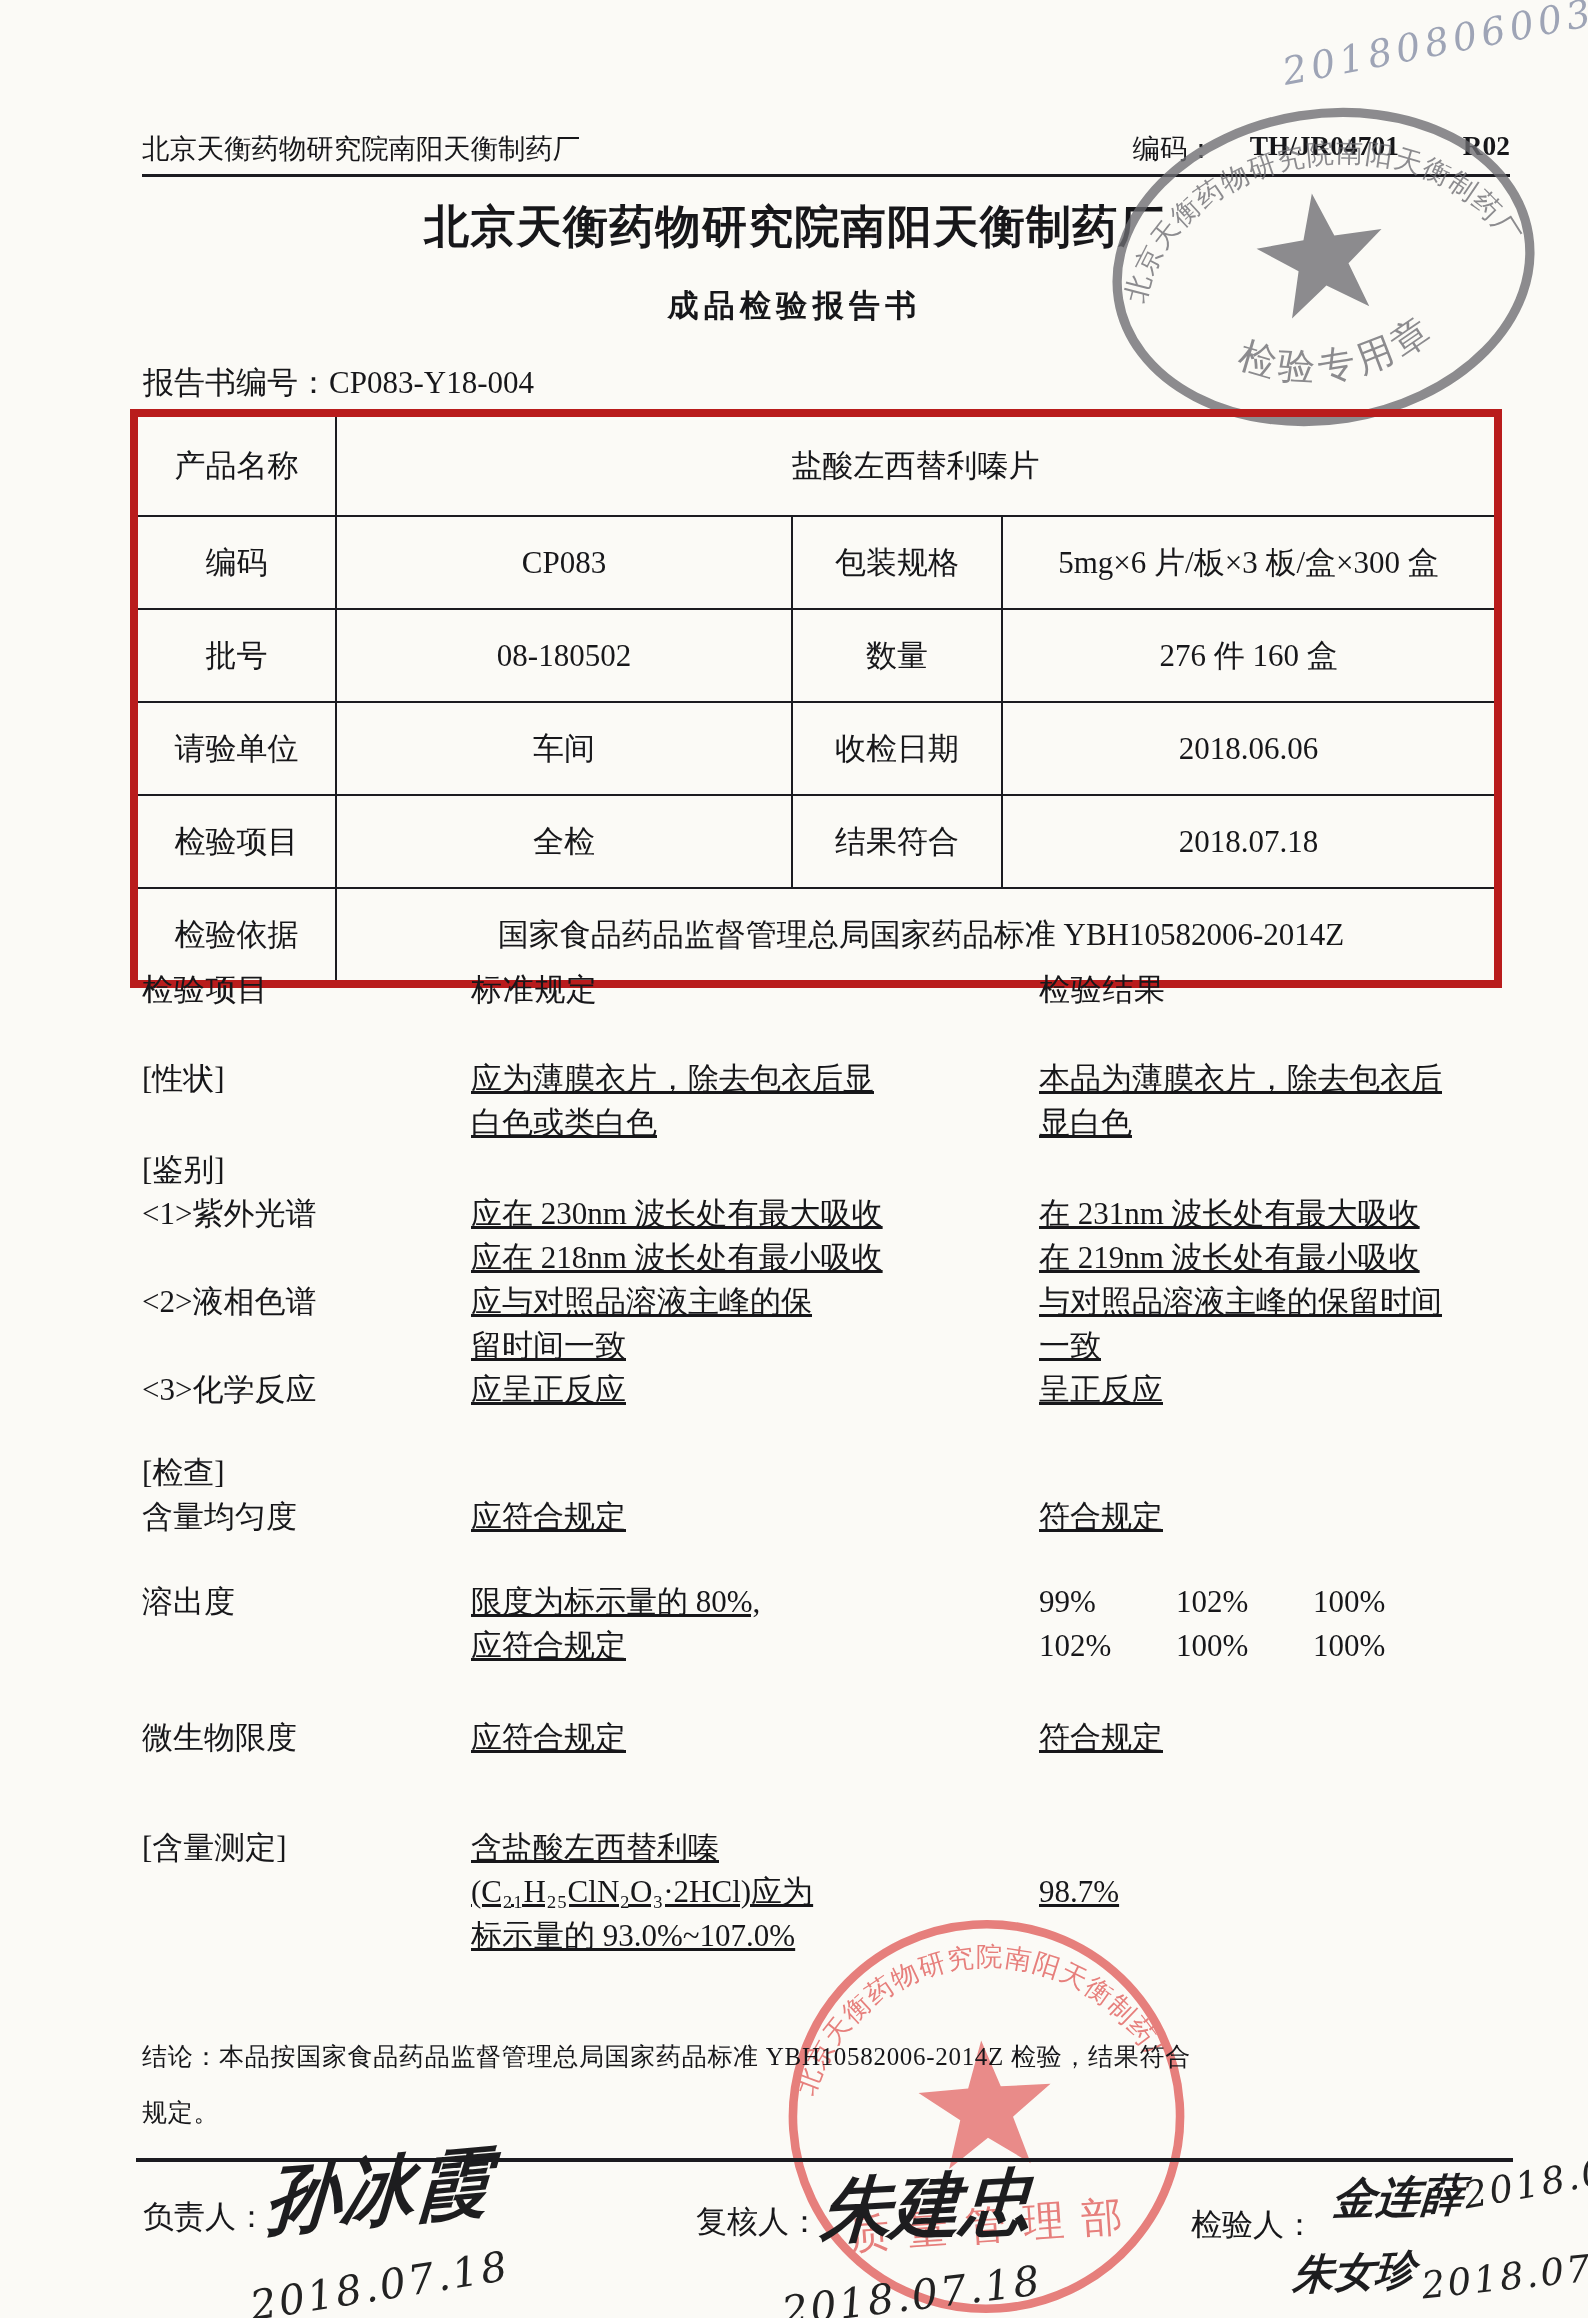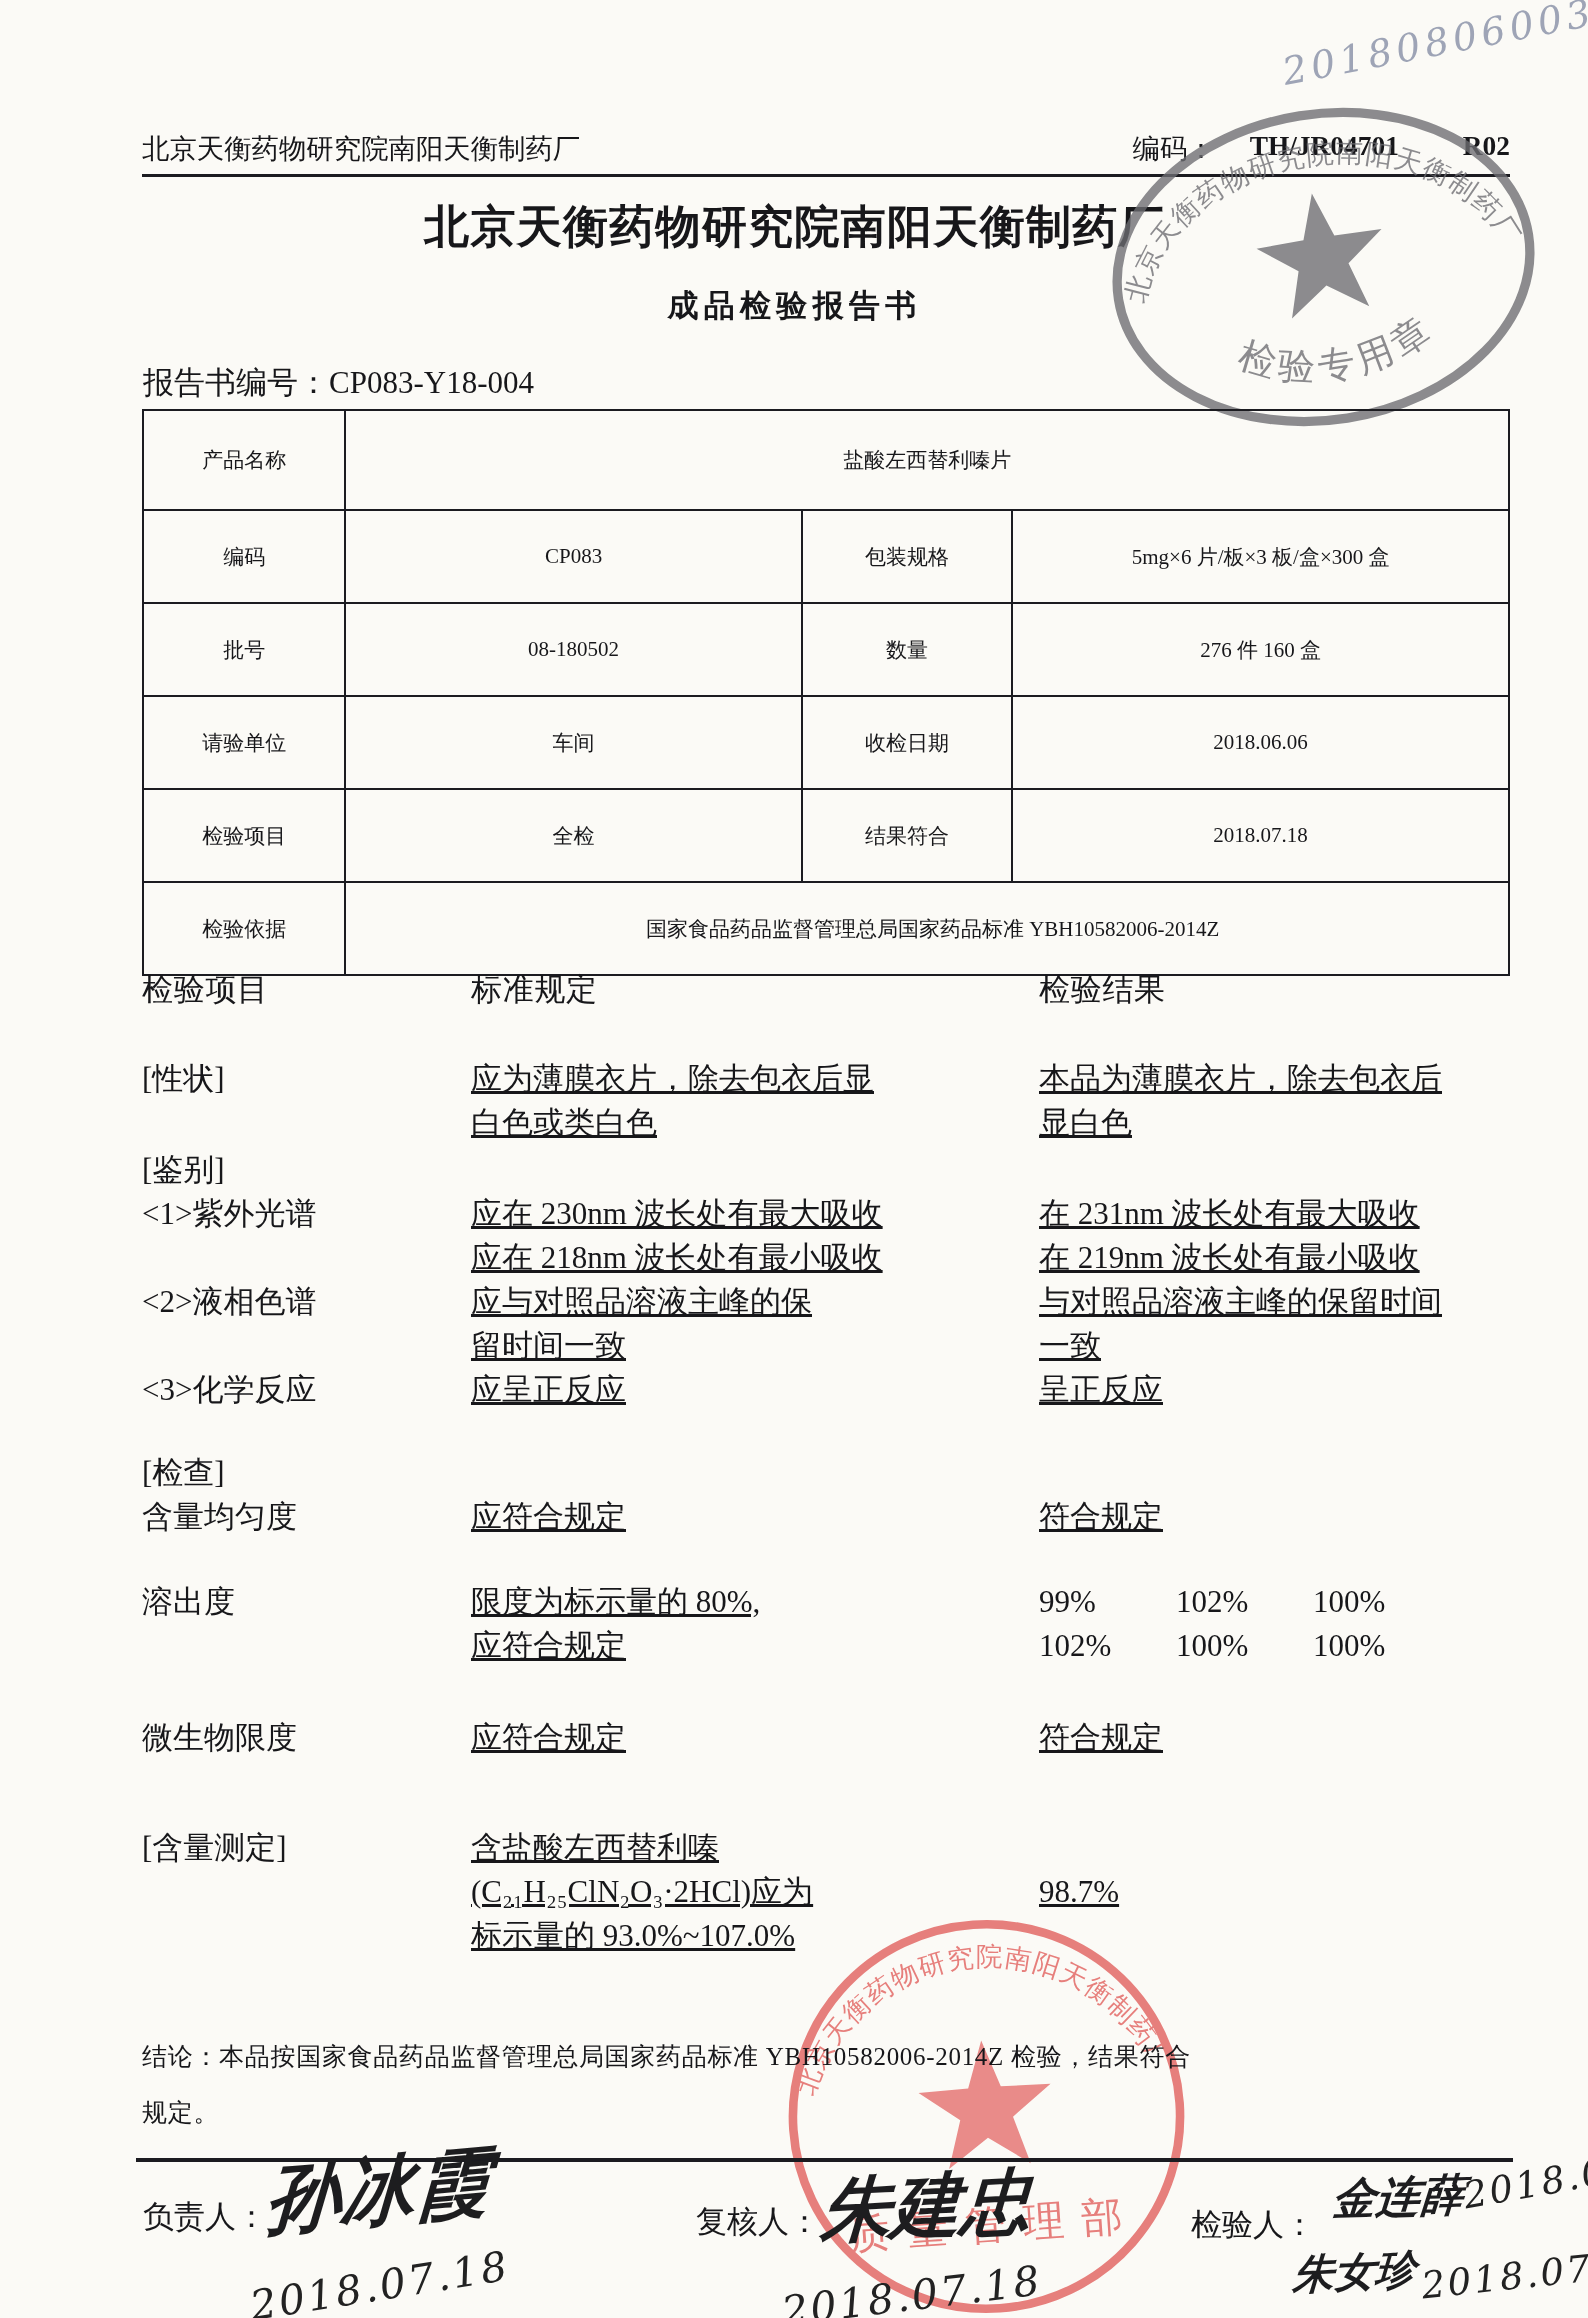--- a/index.html
+++ b/index.html
@@ -27,23 +27,23 @@
     position:absolute;top:197px;left:0;width:100%;text-align:center;
     font-size:45px;font-weight:bold;letter-spacing:1.3px;
   }
   .subtitle{
     position:absolute;top:285px;left:0;width:100%;text-align:center;
     font-size:31px;font-weight:bold;letter-spacing:5.3px;font-family:Liberation Mono, monospace;
   }
   .report-no{position:absolute;left:143px;top:362px;font-size:31px;}
   
   .info-table{
-    position:absolute;left:142px;top:409px;width:1368px;
-    border-collapse:collapse;table-layout:fixed;font-size:21px;text-align:center;
-    border:1px solid #b91c1c;
+    position:absolute;left:130px;top:409px;width:1368px;
+    border-collapse:collapse;table-layout:fixed;font-size:31px;text-align:center;
+    border:8px solid #b91c1c;
   }
   .info-table td{border:2px solid #1b1b20;height:91px;padding:0 8px;}
   .info-table tr:first-child td{height:98px;}
   .info-table td{border-top-width:2.7px;border-bottom-width:2.7px;}
   
   .results{position:absolute;left:142px;top:968px;width:1368px;font-size:31px;line-height:44px;}
   .rrow{display:grid;grid-template-columns:329px 568px 1fr;align-items:start;}
   .rrow .std,.rrow .res{white-space:pre-line;text-decoration:underline;}
   .rhead{letter-spacing:0.7px;}
   .mt68{margin-top:45px}.mt4{margin-top:2.7px}.mt58{margin-top:39px}

